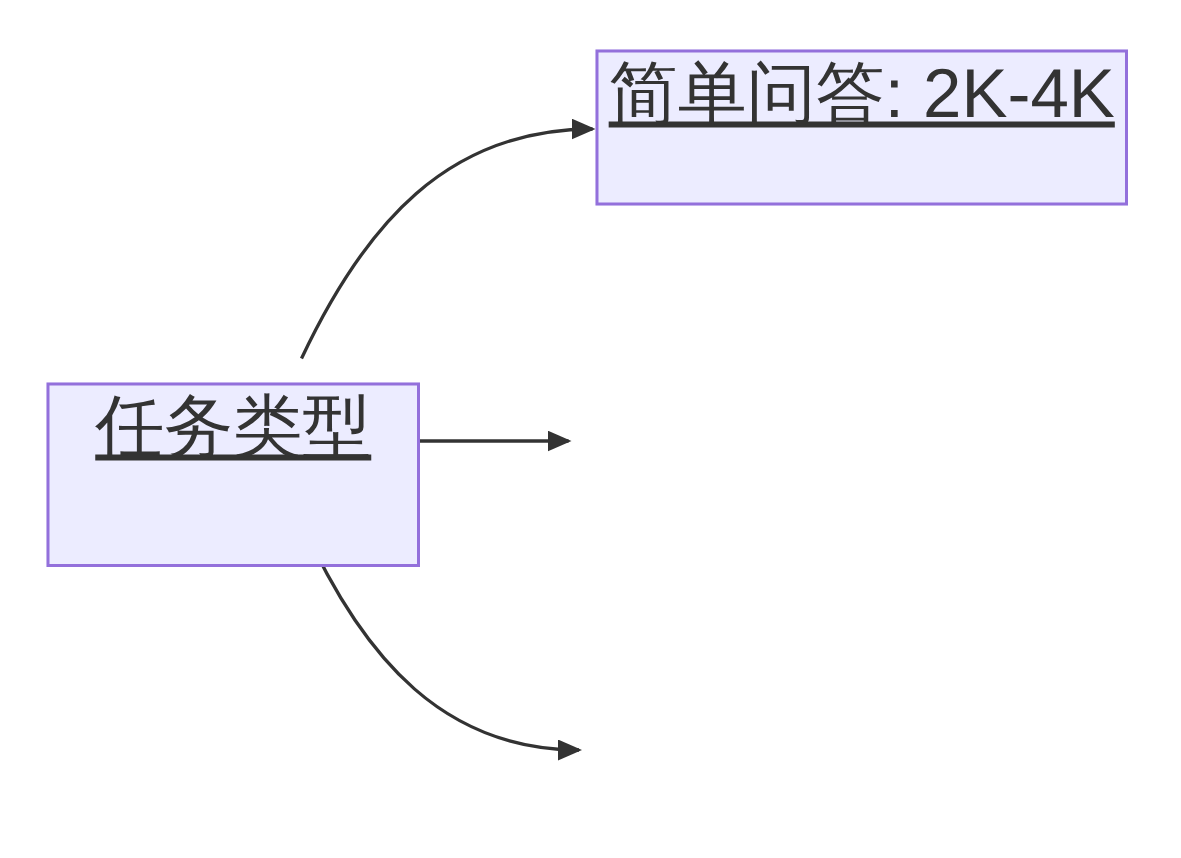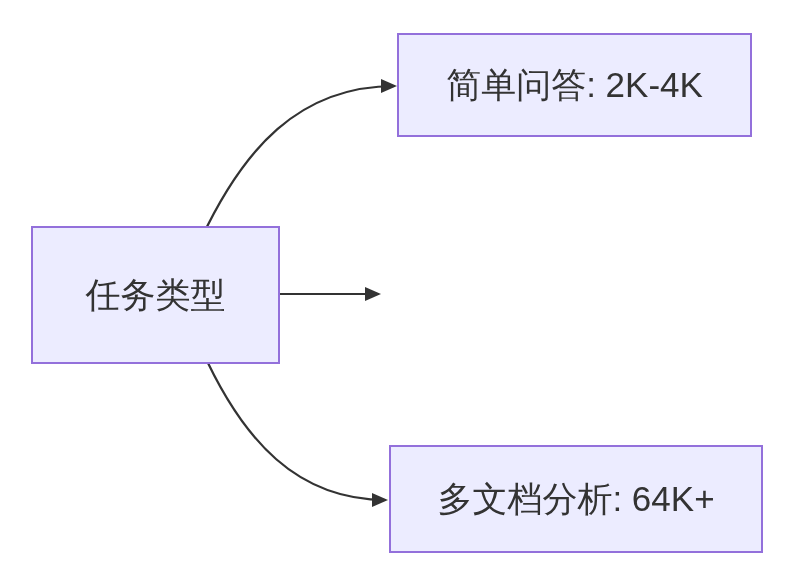--- a/index.html
+++ b/index.html
@@ -28,52 +28,50 @@
     stroke-width: 2.2px;
   }
   .arrow-fill {
     fill: var(--edge_stroke, #333333);
     stroke: none;
   }
   .node {
     position: absolute;
     box-sizing: border-box;
     display: flex;
-    align-items: center;
+    align-items: flex-start;
     justify-content: center;
     background: var(--node_fill, #ECECFF);
     border: 2px solid var(--node_border, #9370DB);
     color: var(--text, #333333);
-    font-size: 35px;
+    font-size: 46px;
     line-height: 1.2;
     white-space: nowrap;
+    text-decoration: underline;
   }
 </style>
 </head>
 <body>
 
 <div class="canvas">
 
   <svg class="edges" viewBox="0 0 787 572" aria-hidden="true">
     <defs>
       <marker id="arrowhead" viewBox="0 0 16 14" refX="14" refY="7" markerWidth="16" markerHeight="14" markerUnits="userSpaceOnUse" orient="auto">
         <path class="arrow-fill" d="M0,0 L16,7 L0,14 Z"></path>
       </marker>
     </defs>
     <path class="edge" d="M201,239 C243,150 298,86 395,86" marker-end="url(#arrowhead)"></path>
     <path class="edge" d="M280,294 L379,294" marker-end="url(#arrowhead)"></path>
     <path class="edge" d="M201,348 C243,442 298,500 386,500" marker-end="url(#arrowhead)"></path>
   </svg>
 
-  <div class="node" style="left:31px; top:226px; width:249px; height:138px;">
+  <div class="node" style="left:31px; top:255px; width:249px; height:123px;">
     <span>任务类型</span>
   </div>
 
   <div class="node" style="left:397px; top:33px; width:355px; height:104px;">
     <span>简单问答: 2K-4K</span>
   </div>
 
 
-  <div class="node" style="left:389px; top:445px; width:374px; height:108px;">
-    <span>多文档分析: 64K+</span>
-  </div>
 
 </div>
 
 </body></html>

